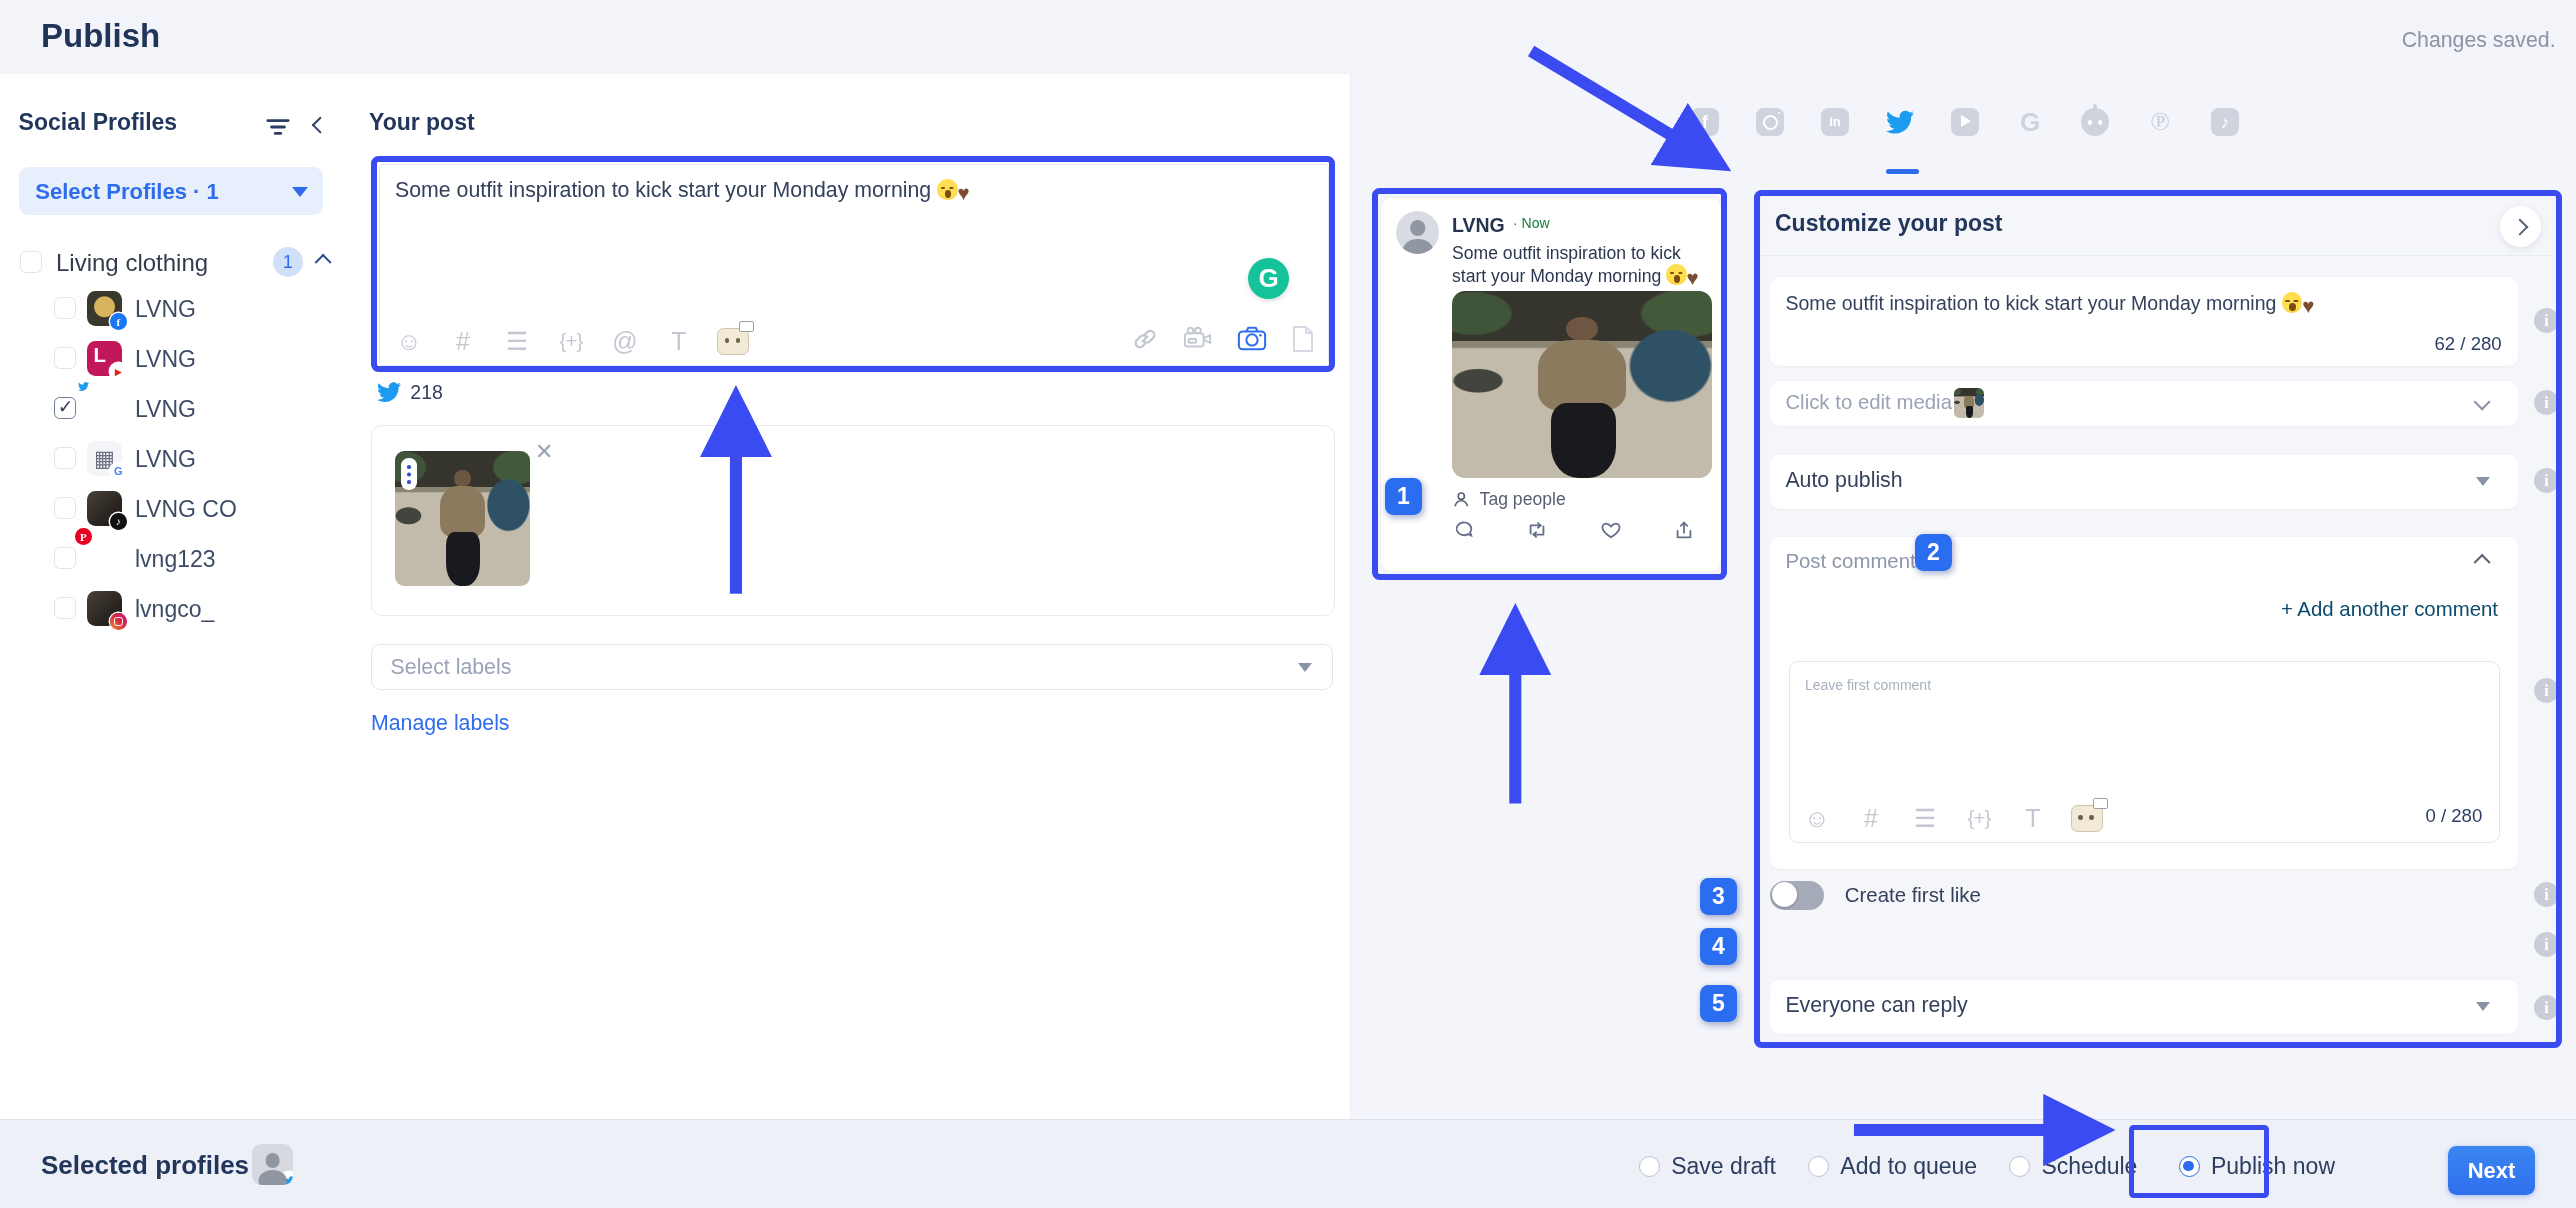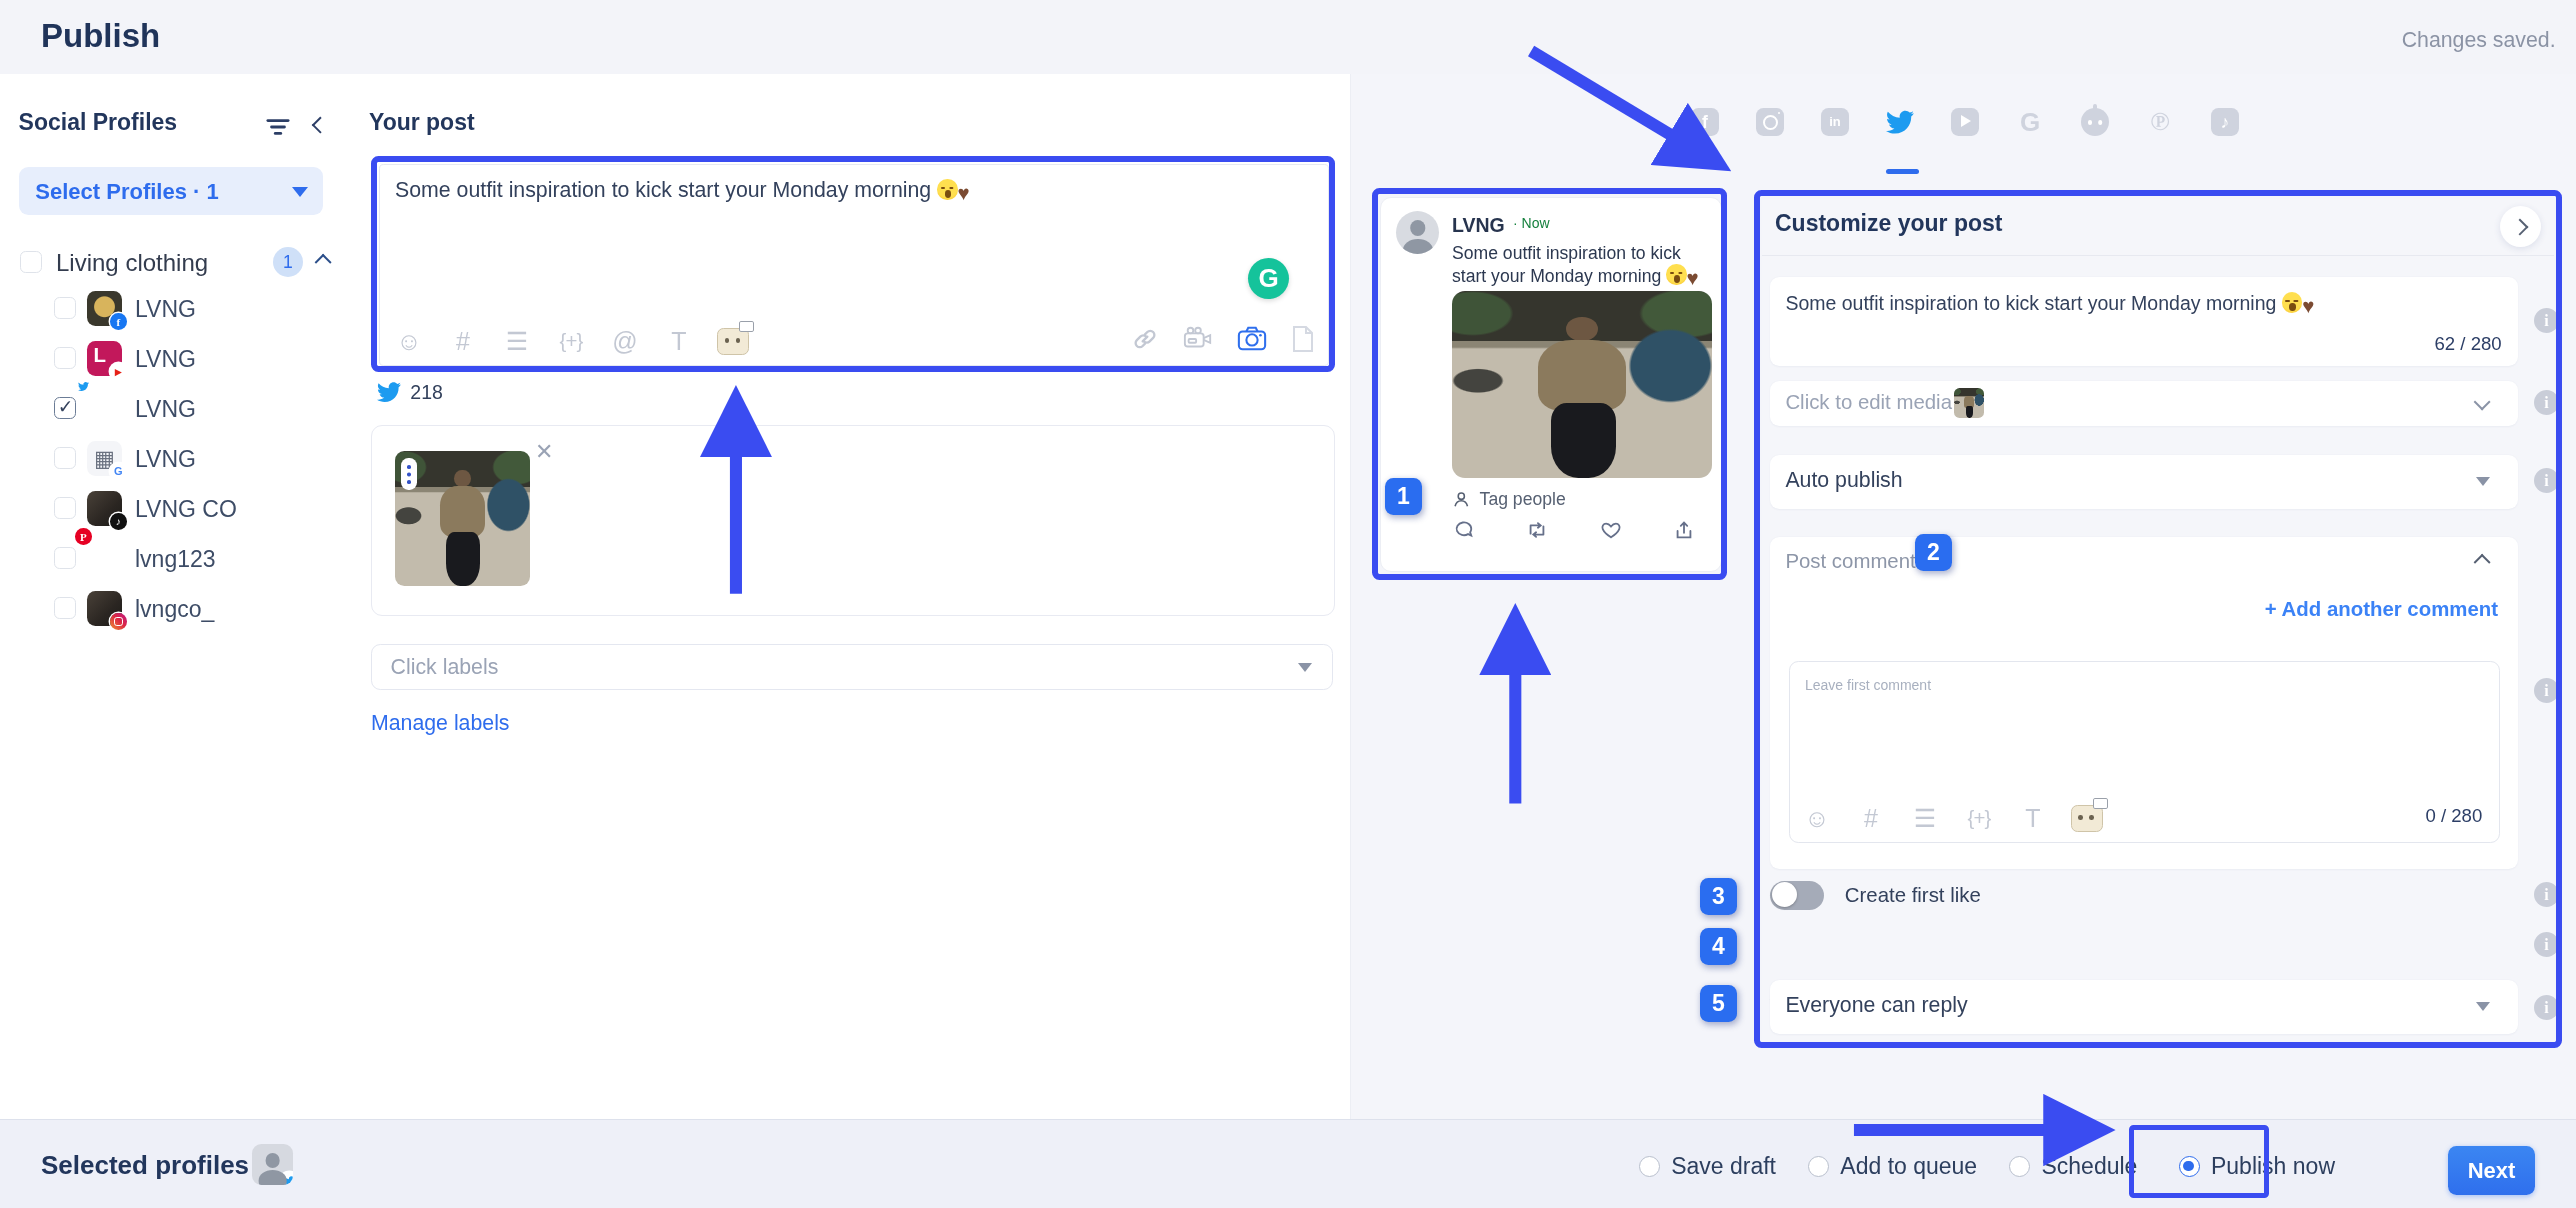--- a/index.html
+++ b/index.html
@@ -137,21 +137,21 @@
   .card-media{top:182px;height:45px;}
   .card-media .txt{position:absolute;left:15px;top:10.2px;font-size:20.4px;color:#9aa3b5;}
   .card-media .mthumb{position:absolute;left:184px;top:7.4px;width:30px;height:30px;border-radius:5.6px;overflow:hidden;}
   .card-media .chev{position:absolute;right:30px;top:15px;color:#8a93a6;}
   .card-auto{top:256px;height:54px;}
   .card-auto .txt{position:absolute;left:15px;top:13px;font-size:21.3px;color:#33415c;}
   .card-auto .caret{position:absolute;right:28px;top:22px;border-top-color:#8a93a6;border-left-width:7.4px;border-right-width:7.4px;border-top-width:9.3px;}
   .card-comments{top:338px;height:332px;}
   .card-comments .hdr{position:absolute;left:15px;top:13px;font-size:20.4px;color:#8d96a8;}
   .card-comments .chev{position:absolute;right:30px;top:18.6px;color:#566072;}
-  .add-comment{position:absolute;right:20.4px;top:61px;font-size:20.4px;font-weight:700;color:#3b82f6;cursor:pointer;}
+  .add-comment{position:absolute;right:20.4px;top:61px;font-size:20.4px;font-weight:400;color:#0c4a6e;cursor:pointer;}
   .cmt-input{position:absolute;left:18.6px;top:124px;width:711px;height:182px;border:0.9px solid #e3e6ee;border-radius:9.3px;box-sizing:border-box;}
   .cmt-input .ph{position:absolute;left:15px;top:15px;font-size:14px;color:#a8b0bf;}
   .cmt-input .tbar{left:11px;bottom:7.4px;}
   .cmt-input .cnt{position:absolute;right:16.7px;bottom:15px;font-size:18.6px;color:#2c3e66;}
   .toggle-row{position:absolute;left:8.4px;height:30px;display:flex;align-items:center;gap:20.4px;}
   .row-like{top:681px;} .row-super{top:763px;margin-top:22px;}
   .toggle{width:54px;height:29px;border-radius:15px;background:#a5abb8;position:relative;cursor:pointer;}
   .toggle::after{content:"";position:absolute;left:1.9px;top:1.9px;width:25px;height:25px;border-radius:50%;background:#fff;box-shadow:0 0.9px 2.8px rgba(0,0,0,.25);}
   .toggle-row .lbl{font-size:20.4px;color:#33415c;}
   .card-reply{top:781px;height:54px;}
@@ -330,21 +330,21 @@
       <div class="thumb photo">
         <span class="head"></span>
           <span class="jacket"></span>
           <span class="skirt"></span>
         <span class="kebab"></span>
       </div>
       <span class="thumb-x">✕</span>
     </div>
 
     <div class="labels-select">
-      <span class="ph">Click labels</span>
+      <span class="ph">Select labels</span>
       <span class="caret"></span>
     </div>
     <div class="manage-labels">Manage labels</div>
   </div>
 
   <div class="rightarea"></div>
 
   <div class="tabs">
     <span class="tab tab-sq">f</span>
     <span class="tab tab-ig"></span>

